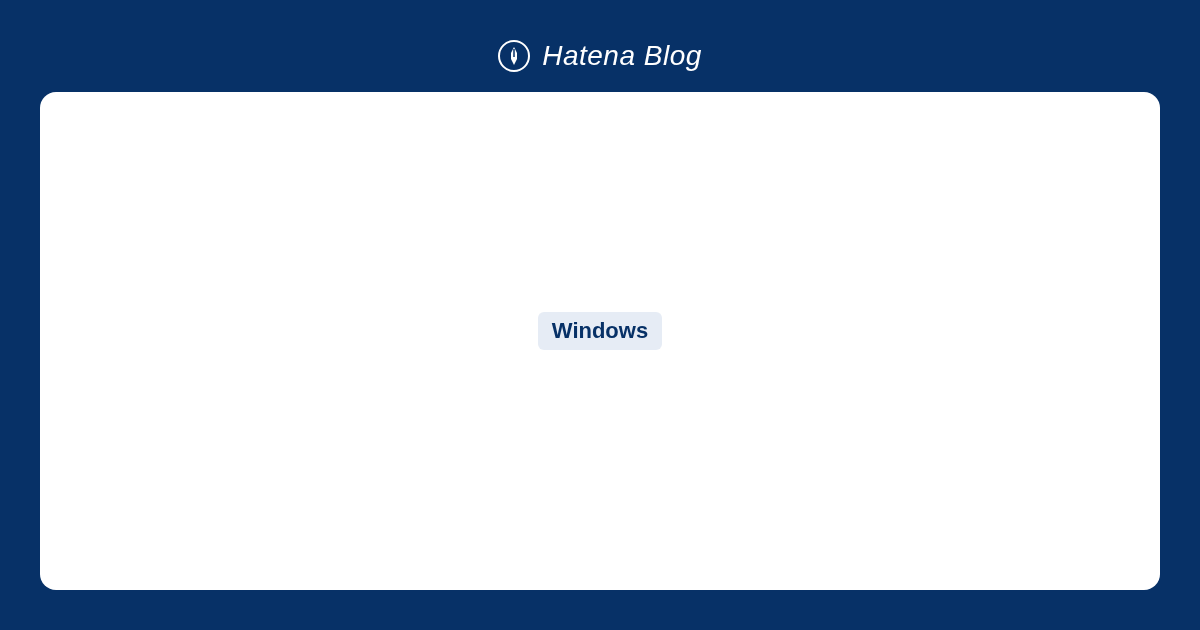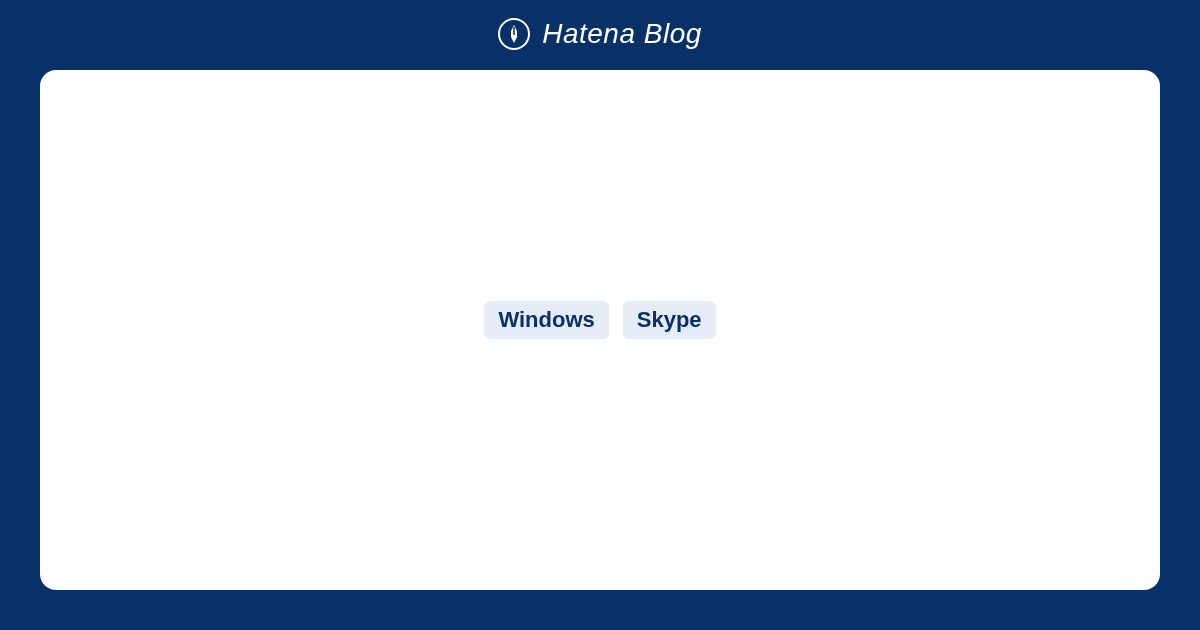--- a/index.html
+++ b/index.html
@@ -13,21 +13,21 @@
       background-color: #073167;
       font-family: -apple-system, BlinkMacSystemFont, "Segoe UI", "Helvetica Neue", Arial, sans-serif;
       display: flex;
       flex-direction: column;
       overflow: hidden;
     }
     .header {
       display: flex;
       align-items: center;
       justify-content: center;
-      padding: 18px 0 20px;
+      padding: 40px 0 20px;
       gap: 12px;
     }
     .header-logo {
       width: 32px;
       height: 32px;
       border: 2px solid #ffffff;
       border-radius: 50%;
       display: flex;
       align-items: center;
       justify-content: center;
@@ -92,15 +92,14 @@
       <path d="M7 1 L10 7 L10 13 L7 19 L4 13 L4 7 Z" fill="#ffffff"></path>
       <path d="M7 3 L7 11" stroke="#073167" stroke-width="1.5"></path>
     </svg>
   </div>
   <div class="header-text">Hatena Blog</div>
 </div>
 
 <div class="card">
   <div class="tags">
     <span class="tag">Windows</span>
-    <span class="tag">Skype</span>
   </div>
 </div>
 
 </body></html>

